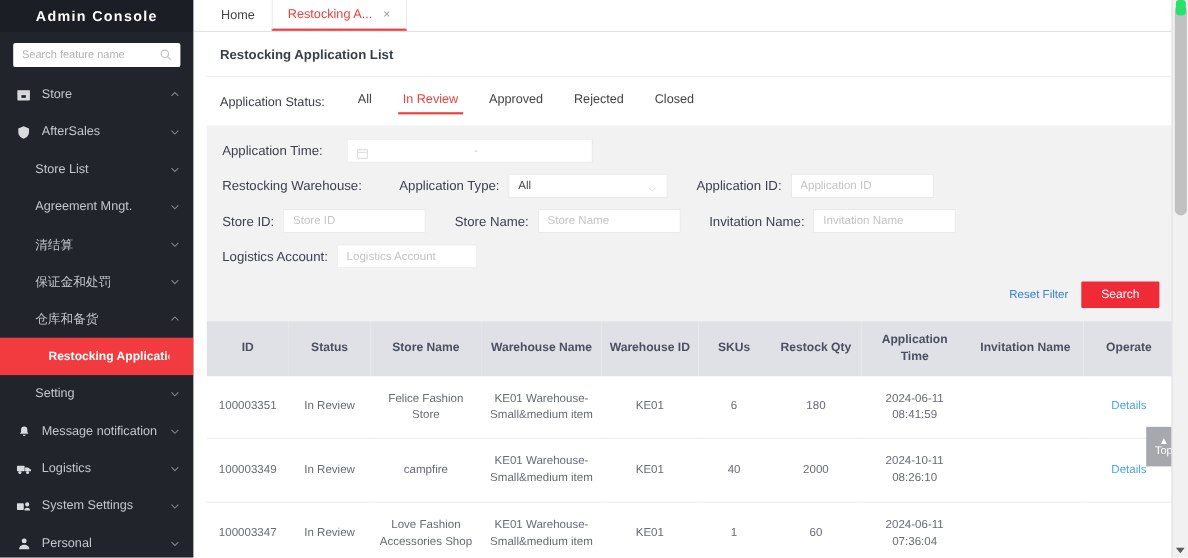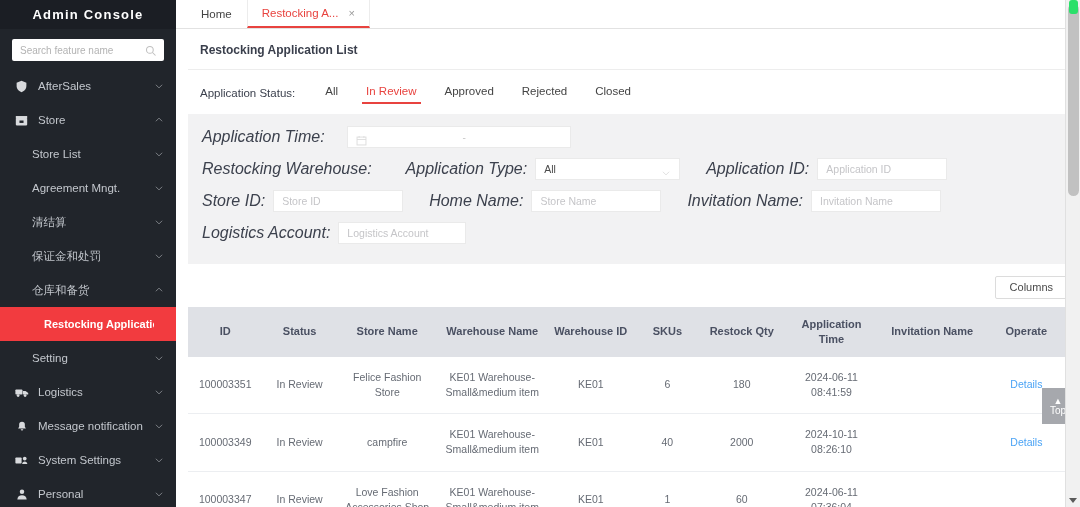--- a/index.html
+++ b/index.html
@@ -101,21 +101,21 @@
     content: ""; position: absolute; left: 10px; right: 10px; bottom: 0;
     height: 2px; background: #e8433f;
   }
 
   
   .filter-panel {
     background: #f2f2f3; margin: 0 12px; padding: 12px 14px 10px 14px;
   }
   .frow { display: flex; align-items: center; margin-bottom: 10px; }
   .flabel {
-    font-size: 16px; color: #3c414d; white-space: nowrap; margin-right: 8px; font-style: italic;
+    font-size: 12px; color: #3c414d; white-space: nowrap; margin-right: 8px;
   }
   .seg { display: flex; }
   .seg-btn {
     height: 22px; line-height: 20px; padding: 0 12px;
     background: #fff; border: 1px solid #e3e3e3; border-right: 0;
     font-size: 10.5px; color: #4a4a4a; cursor: pointer; white-space: nowrap;
   }
   .seg-btn:last-child { border-right: 1px solid #e3e3e3; }
   .seg-btn.active {
     background: #ef0f23; border-color: #ef0f23; color: #fff; font-weight: bold;
@@ -231,42 +231,42 @@
               <line x1="10" y1="10" x2="14" y2="14" stroke="#8a8a8a" stroke-width="1.4"></line>
             </svg>
         </span>
       </div>
     </div>
 
     <nav class="nav" id="nav-root">
         <div class="nav-item">
           <span class="nav-ico">
             <svg viewBox="0 0 16 16" width="13" height="13">
-              <path d="M8 1l6 2.5v4c0 4-3.2 6.7-6 7.5-2.8-.8-6-3.5-6-7.5v-4z" fill="#d8dadd"></path>
-            </svg>
-          </span>
-          <span class="nav-label">AfterSales</span>
-          <span class="chev">
-            <svg viewBox="0 0 16 16" width="10" height="10">
-              <polyline points="3,6 8,11 13,6" fill="none" stroke="#b6babf" stroke-width="1.5"></polyline>
+              <rect x="1" y="5" width="14" height="9" rx="1" fill="#d8dadd"></rect>
+              <rect x="1" y="2.5" width="14" height="3" fill="#d8dadd"></rect>
+              <rect x="5.5" y="8" width="5" height="3" fill="#21252b"></rect>
+            </svg>
+          </span>
+          <span class="nav-label">Store</span>
+          <span class="chev">
+            <svg viewBox="0 0 16 16" width="10" height="10">
+              <polyline points="3,10 8,5 13,10" fill="none" stroke="#b6babf" stroke-width="1.5"></polyline>
             </svg>
           </span>
         </div>
         <div class="nav-item">
           <span class="nav-ico">
             <svg viewBox="0 0 16 16" width="13" height="13">
-              <rect x="1" y="5" width="14" height="9" rx="1" fill="#d8dadd"></rect>
-              <rect x="1" y="2.5" width="14" height="3" fill="#d8dadd"></rect>
-              <rect x="5.5" y="8" width="5" height="3" fill="#21252b"></rect>
-            </svg>
-          </span>
-          <span class="nav-label">Store</span>
-          <span class="chev">
-            <svg viewBox="0 0 16 16" width="10" height="10">
-              <polyline points="3,10 8,5 13,10" fill="none" stroke="#b6babf" stroke-width="1.5"></polyline>
+              <path d="M8 1l6 2.5v4c0 4-3.2 6.7-6 7.5-2.8-.8-6-3.5-6-7.5v-4z" fill="#d8dadd"></path>
+            </svg>
+          </span>
+          <span class="nav-label">AfterSales</span>
+          <span class="chev">
+            <svg viewBox="0 0 16 16" width="10" height="10">
+              <polyline points="3,6 8,11 13,6" fill="none" stroke="#b6babf" stroke-width="1.5"></polyline>
             </svg>
           </span>
         </div>
         <div class="nav-item sub">
           <span class="nav-label">Store List</span>
           <span class="chev">
             <svg viewBox="0 0 16 16" width="10" height="10">
               <polyline points="3,6 8,11 13,6" fill="none" stroke="#b6babf" stroke-width="1.5"></polyline>
             </svg>
           </span>
@@ -302,50 +302,50 @@
               <polyline points="3,10 8,5 13,10" fill="none" stroke="#b6babf" stroke-width="1.5"></polyline>
             </svg>
           </span>
         </div>
         <div class="nav-item sub2 active">
           <span class="nav-label">Restocking Applications</span>
           <span class="chev"></span>
         </div>
         <div class="nav-item sub">
           <span class="nav-label">Setting</span>
+          <span class="chev">
+            <svg viewBox="0 0 16 16" width="10" height="10">
+              <polyline points="3,6 8,11 13,6" fill="none" stroke="#b6babf" stroke-width="1.5"></polyline>
+            </svg>
+          </span>
+        </div>
+        <div class="nav-item">
+          <span class="nav-ico">
+            <svg viewBox="0 0 16 16" width="12" height="13">
+              <path d="M8 1.5a3.8 3.8 0 0 1 3.8 3.8v3l1.4 2.2H2.8L4.2 8.3v-3A3.8 3.8 0 0 1 8 1.5z" fill="#d8dadd"></path>
+              <path d="M6.3 11.5a1.7 1.7 0 0 0 3.4 0z" fill="#d8dadd"></path>
+            </svg>
+          </span>
+          <span class="nav-label">Message notification</span>
           <span class="chev">
             <svg viewBox="0 0 16 16" width="10" height="10">
               <polyline points="3,6 8,11 13,6" fill="none" stroke="#b6babf" stroke-width="1.5"></polyline>
             </svg>
           </span>
         </div>
         <div class="nav-item">
           <span class="nav-ico">
             <svg viewBox="0 0 18 16" width="14" height="13">
               <rect x="0.5" y="4" width="9" height="6.5" rx="1" fill="#d8dadd"></rect>
               <path d="M10 6h3.5L17 8.8v1.7h-7z" fill="#d8dadd"></path>
               <circle cx="4" cy="12" r="1.8" fill="#d8dadd"></circle>
               <circle cx="13" cy="12" r="1.8" fill="#d8dadd"></circle>
             </svg>
           </span>
           <span class="nav-label">Logistics</span>
-          <span class="chev">
-            <svg viewBox="0 0 16 16" width="10" height="10">
-              <polyline points="3,6 8,11 13,6" fill="none" stroke="#b6babf" stroke-width="1.5"></polyline>
-            </svg>
-          </span>
-        </div>
-        <div class="nav-item">
-          <span class="nav-ico">
-            <svg viewBox="0 0 16 16" width="12" height="13">
-              <path d="M8 1.5a3.8 3.8 0 0 1 3.8 3.8v3l1.4 2.2H2.8L4.2 8.3v-3A3.8 3.8 0 0 1 8 1.5z" fill="#d8dadd"></path>
-              <path d="M6.3 11.5a1.7 1.7 0 0 0 3.4 0z" fill="#d8dadd"></path>
-            </svg>
-          </span>
-          <span class="nav-label">Message notification</span>
           <span class="chev">
             <svg viewBox="0 0 16 16" width="10" height="10">
               <polyline points="3,6 8,11 13,6" fill="none" stroke="#b6babf" stroke-width="1.5"></polyline>
             </svg>
           </span>
         </div>
         <div class="nav-item">
           <span class="nav-ico">
             <svg viewBox="0 0 18 16" width="14" height="13">
               <rect x="0.5" y="4" width="8" height="8" rx="1" fill="#d8dadd"></rect>
@@ -437,43 +437,44 @@
           <input type="text" placeholder="Application ID" style="">
         </div>
       </div>
 
       <div class="frow">
         <span class="flabel">Store ID:</span>
         <div class="fld" style="width:130px;">
           <input type="text" placeholder="Store ID" style="">
         </div>
         <span class="gap"></span>
-        <span class="flabel">Home Name:</span>
+        <span class="flabel">Store Name:</span>
         <div class="fld" style="width:130px;">
           <input type="text" placeholder="Store Name" style="">
         </div>
         <span class="gap"></span>
         <span class="flabel">Invitation Name:</span>
         <div class="fld" style="width:130px;">
           <input type="text" placeholder="Invitation Name" style="">
         </div>
       </div>
 
       <div class="frow">
         <span class="flabel">Logistics Account:</span>
         <div class="fld" style="width:128px;">
           <input type="text" placeholder="Logistics Account" style="">
         </div>
       </div>
 
+      <div class="filter-actions">
+        <span class="reset-link">Reset Filter</span>
+        <button class="search-btn">Search</button>
+      </div>
     </div>
 
-    <div class="columns-row">
-      <button class="columns-btn">Columns</button>
-    </div>
 
     <table class="grid">
       <colgroup>
         <col style="width:8.5%">
           <col style="width:8.5%">
           <col style="width:11.5%">
         <col style="width:12.5%">
           <col style="width:10%">
           <col style="width:7.5%">
         <col style="width:9.5%">

